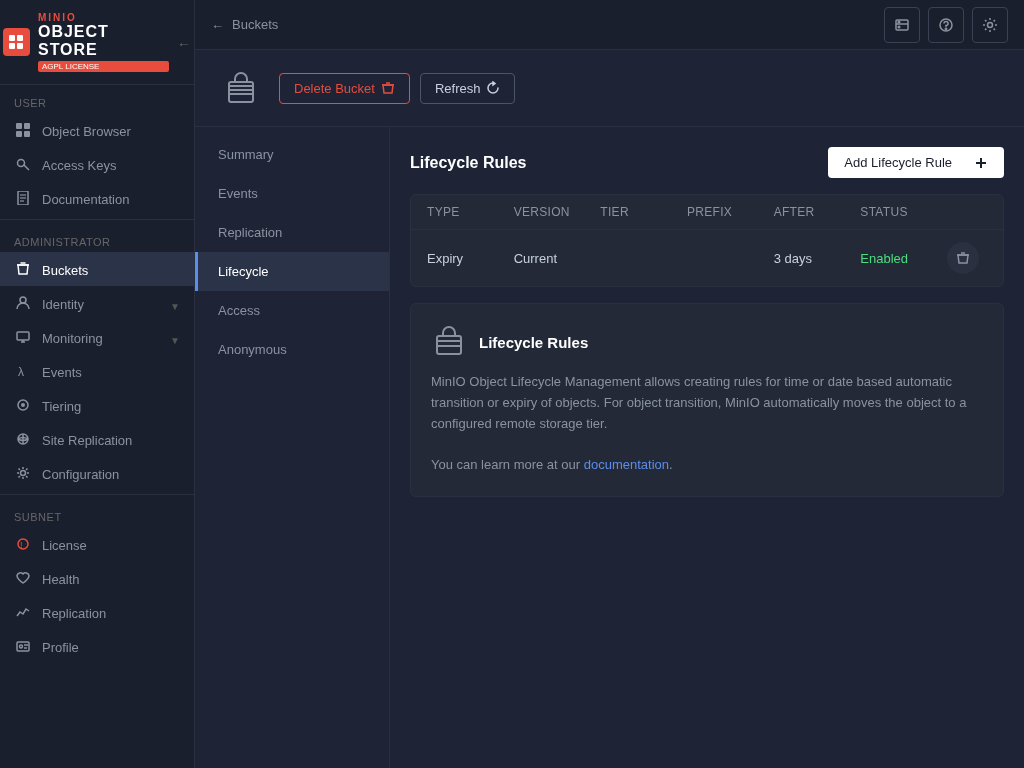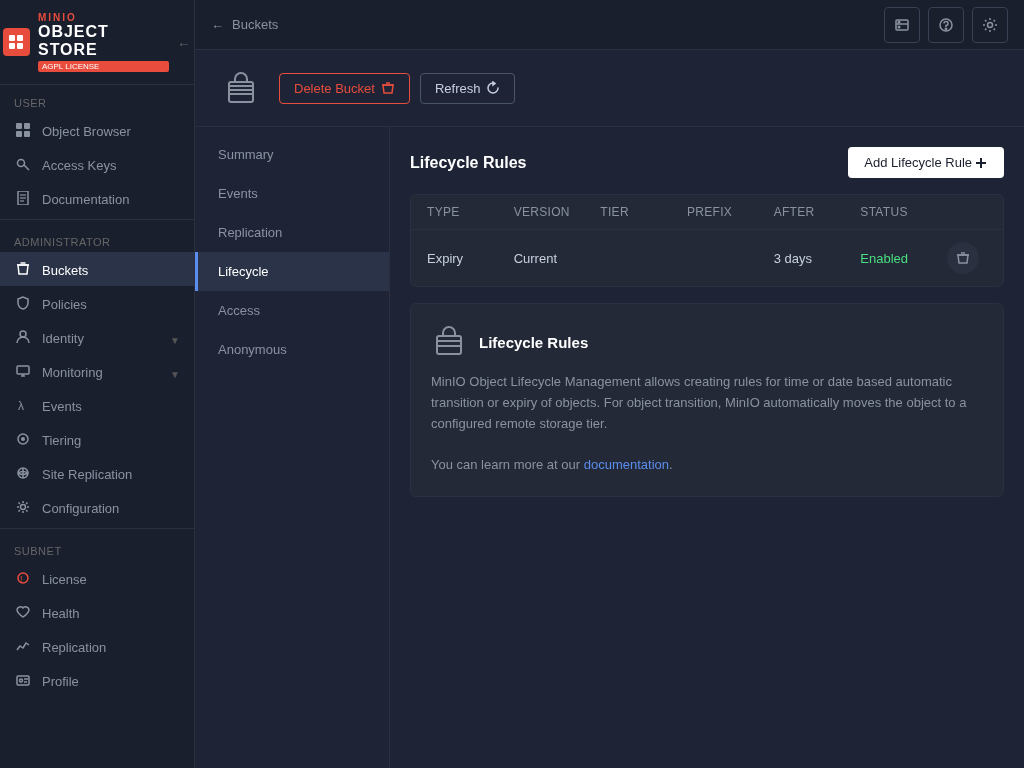--- a/index.html
+++ b/index.html
@@ -48,21 +48,21 @@
 
     
     .sub-nav { width: 195px; background: #1e2436; border-right: 1px solid #2a3040; flex-shrink: 0; padding-top: 8px; }
     .sub-nav-item { padding: 12px 20px; cursor: pointer; color: #8a92a0; font-size: 13px; border-left: 3px solid transparent; transition: background 0.15s; }
     .sub-nav-item.active { background: #2a3347; color: #fff; border-left-color: #5b8dee; }
 
     
     .lifecycle-panel { flex: 1; padding: 20px; overflow-y: auto; display: flex; flex-direction: column; gap: 16px; }
     .lifecycle-header { display: flex; align-items: center; justify-content: space-between; }
     .lifecycle-title { font-size: 16px; font-weight: 600; color: #fff; }
-    .btn-add-rule { background: #fff; color: #1a1f2e; border: none; padding: 8px 16px; border-radius: 4px; cursor: pointer; font-size: 13px; font-weight: 500; display: flex; align-items: center; gap: 2px; }
+    .btn-add-rule { background: #fff; color: #1a1f2e; border: none; padding: 8px 16px; border-radius: 4px; cursor: pointer; font-size: 13px; font-weight: 500; display: flex; align-items: center; gap: 22px; }
 
     
     .rules-table { background: #232936; border-radius: 6px; overflow: hidden; border: 1px solid #2a3040; }
     .table-header { display: grid; grid-template-columns: 1fr 1fr 1fr 1fr 1fr 1fr 40px; padding: 10px 16px; border-bottom: 1px solid #2a3040; }
     .table-header-cell { font-size: 12px; color: #8a92a0; font-weight: 500; text-transform: uppercase; letter-spacing: 0.3px; }
     .table-row { display: grid; grid-template-columns: 1fr 1fr 1fr 1fr 1fr 1fr 40px; padding: 12px 16px; border-bottom: 1px solid #2a3040; align-items: center; }
     .table-row:last-child { border-bottom: none; }
     .table-cell { font-size: 13px; color: #c8d0e0; }
     .status-enabled { color: #4ade80; }
     .delete-btn { width: 32px; height: 32px; background: #2a3040; border: none; border-radius: 50%; cursor: pointer; display: flex; align-items: center; justify-content: center; color: #8a92a0; }
@@ -137,28 +137,20 @@
 
   <div class="sidebar-item active">
     <div class="item-icon">
       <svg width="14" height="14" viewBox="0 0 14 14" fill="currentColor">
         <path d="M2 3h10l-1 9H3L2 3z" fill="none" stroke="currentColor" stroke-width="1.5"></path>
         <line x1="1" y1="3" x2="13" y2="3" stroke="currentColor" stroke-width="1.5"></line>
         <path d="M5 1h4" stroke="currentColor" stroke-width="1.5" stroke-linecap="round"></path>
       </svg>
     </div>
     <span class="item-label">Buckets</span>
-  </div>
-  <div class="sidebar-item">
-    <div class="item-icon">
-      <svg width="14" height="14" viewBox="0 0 14 14" fill="currentColor">
-        <path d="M7 1L2 3v4c0 3 2.5 5.5 5 6 2.5-.5 5-3 5-6V3L7 1z" fill="none" stroke="currentColor" stroke-width="1.5"></path>
-      </svg>
-    </div>
-    <span class="item-label">Policies</span>
   </div>
   <div class="sidebar-item">
     <div class="item-icon">
       <svg width="14" height="14" viewBox="0 0 14 14" fill="currentColor">
         <circle cx="7" cy="4" r="3" fill="none" stroke="currentColor" stroke-width="1.5"></circle>
         <path d="M1 13c0-3.3 2.7-6 6-6s6 2.7 6 6" fill="none" stroke="currentColor" stroke-width="1.5"></path>
       </svg>
     </div>
     <span class="item-label">Identity</span>
     <span class="chevron">▼</span>

